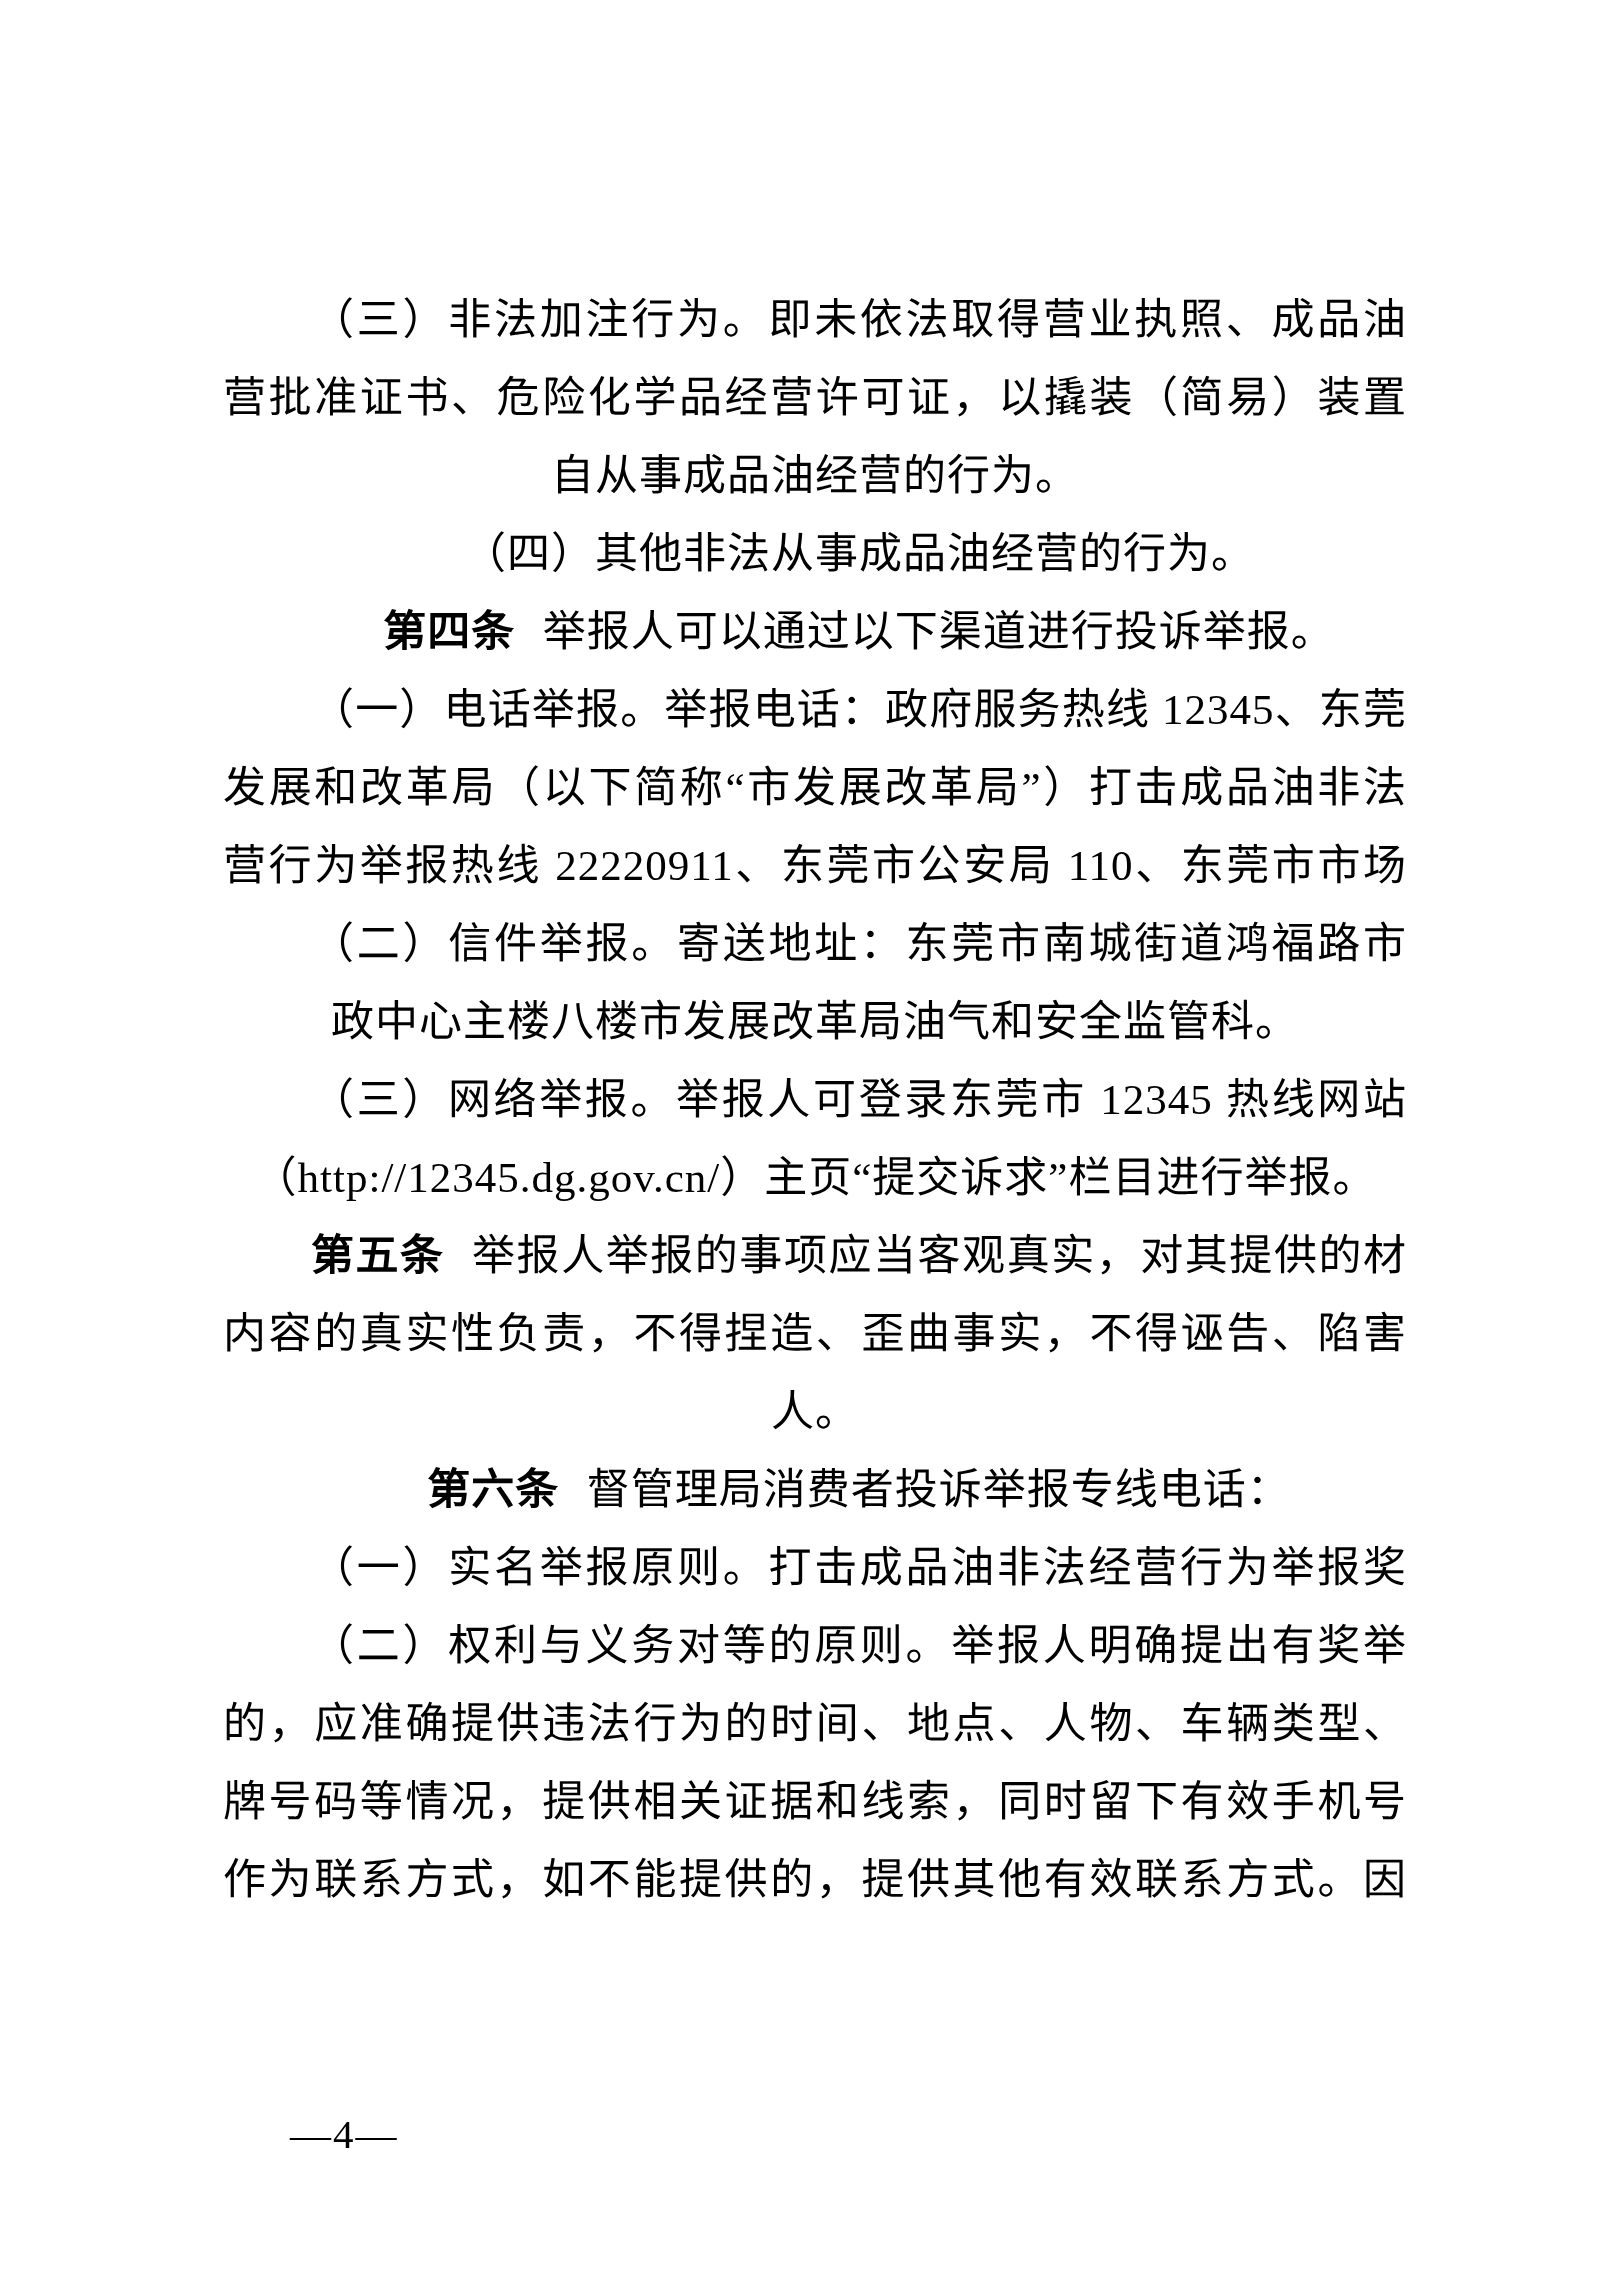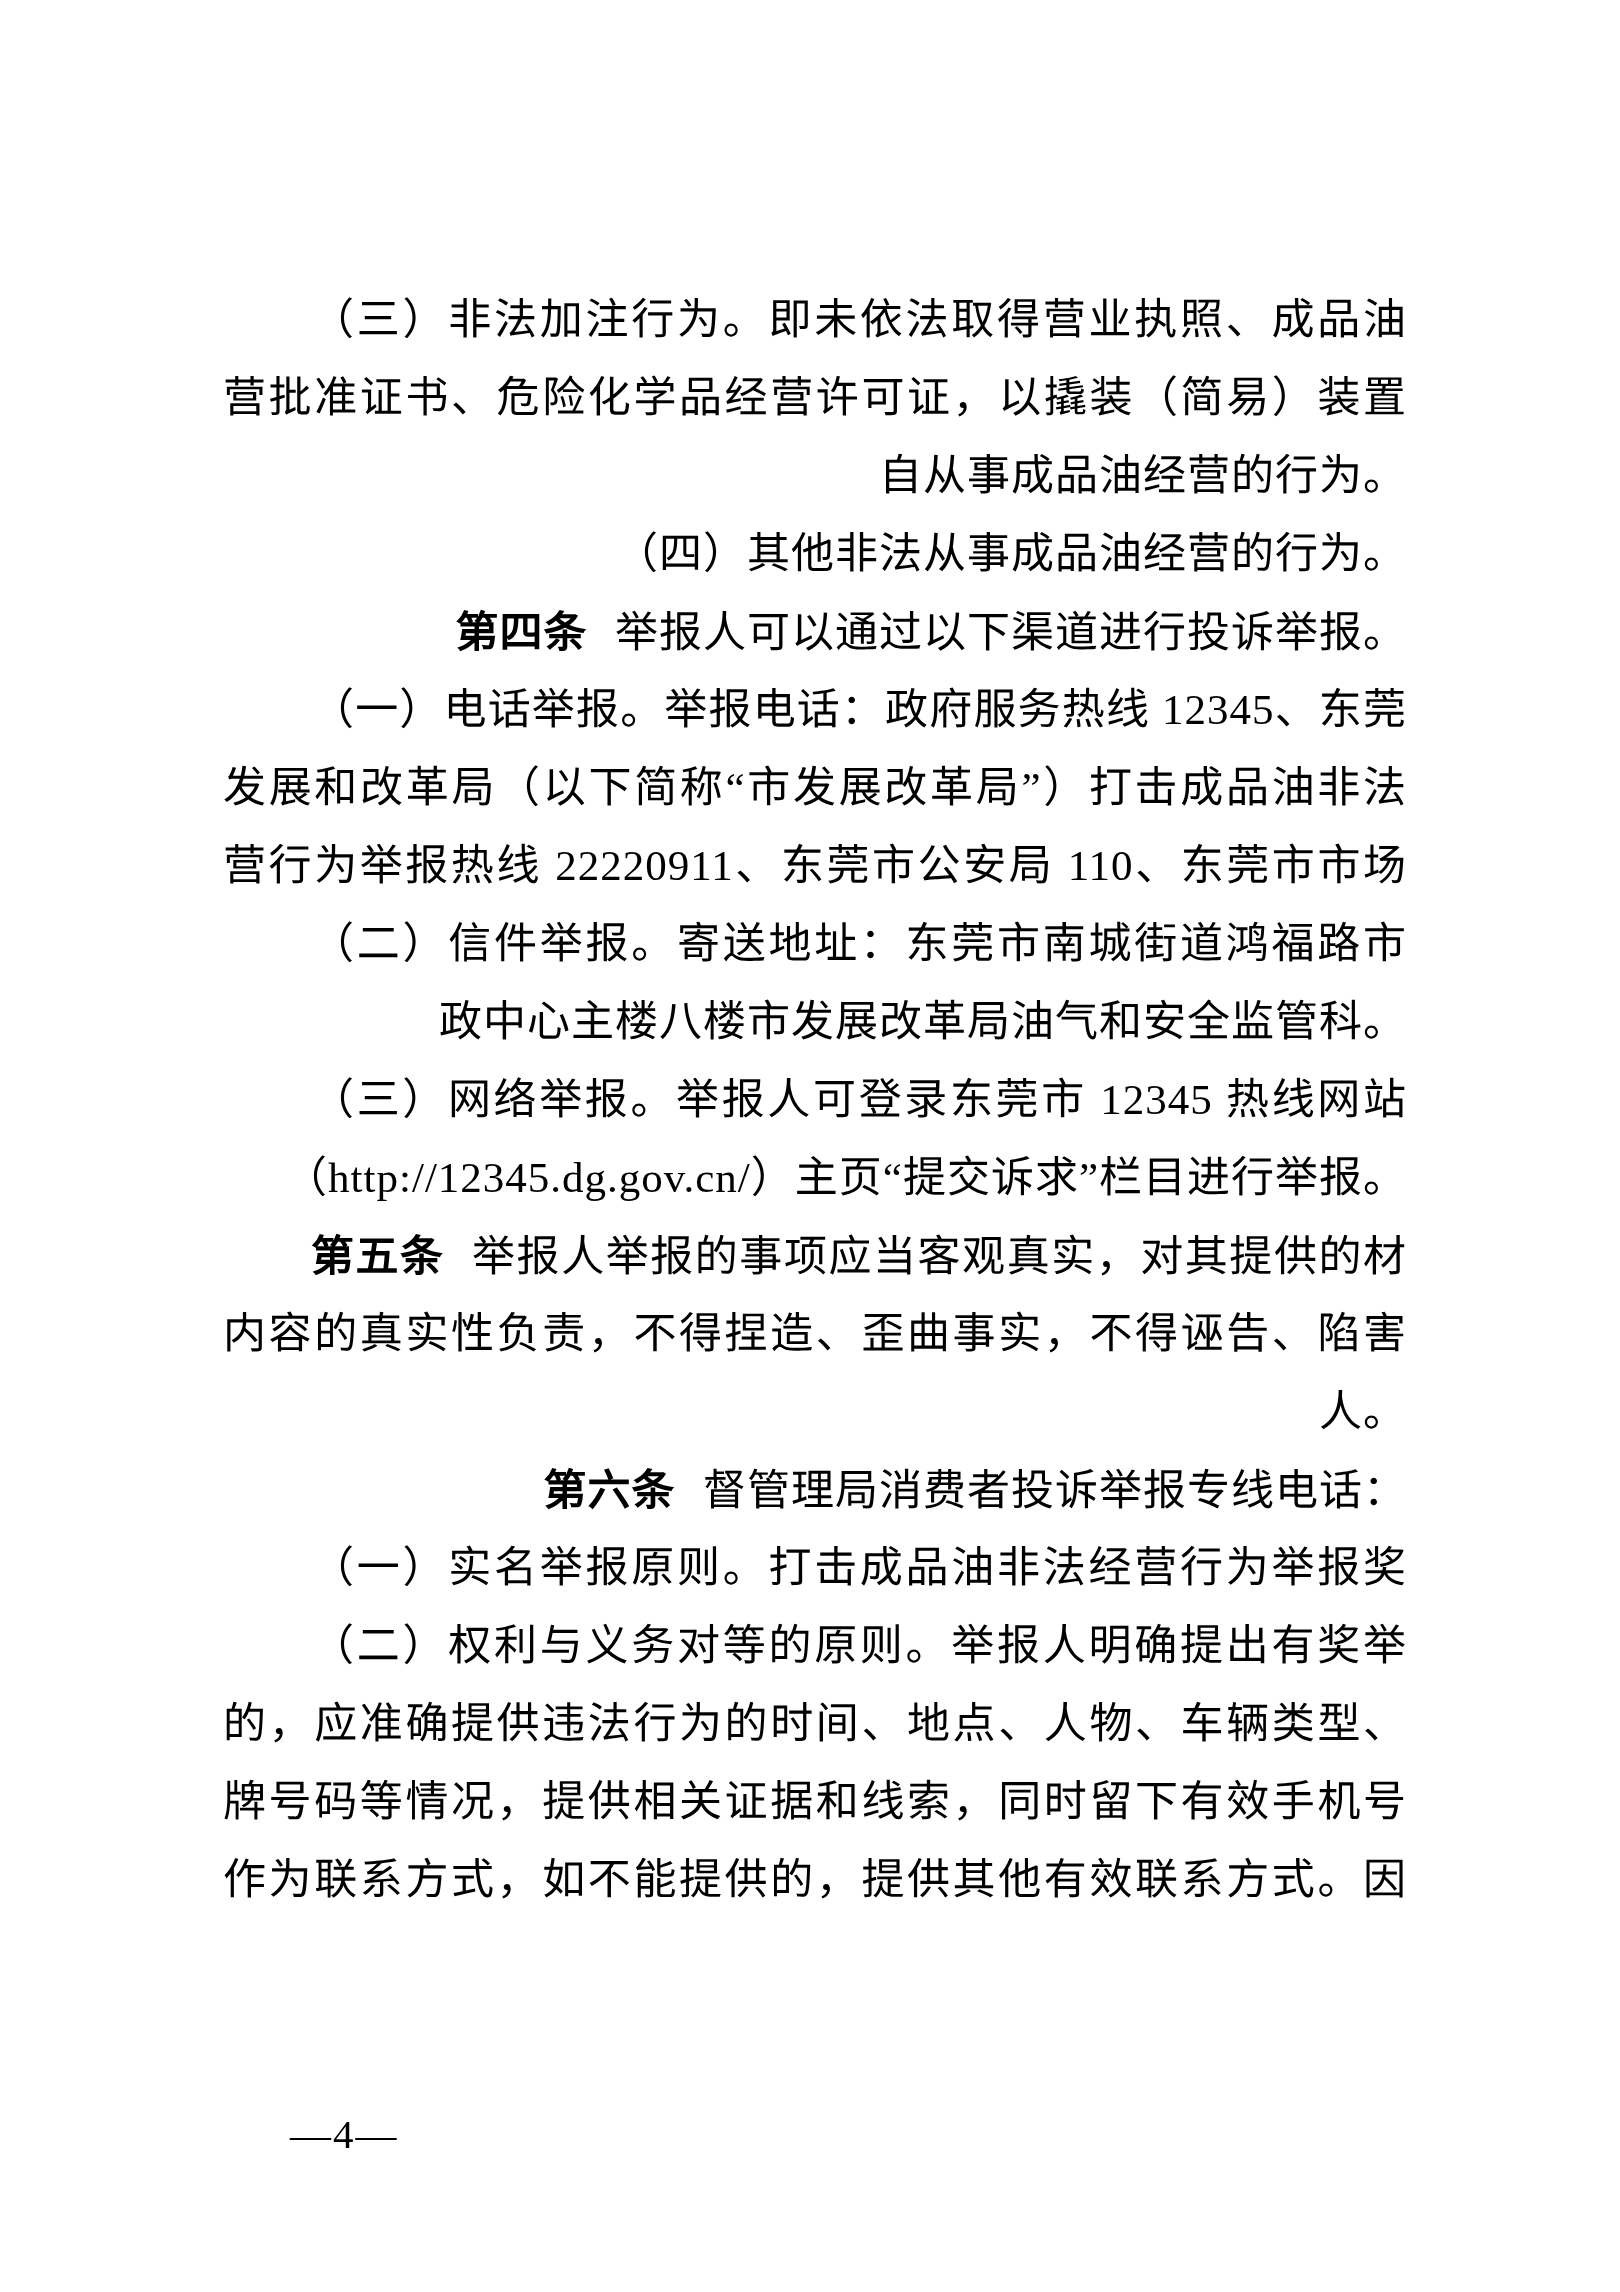--- a/index.html
+++ b/index.html
@@ -21,34 +21,34 @@
     left: 223px;
     top: 281px;
     width: 1184px;
   }
   .line {
     height: 78px;
     line-height: 78px;
     font-size: 43px;
     letter-spacing: 1px;
     white-space: nowrap;
-    text-align: right;
+    text-align: center;
   }
   .line.full {
     white-space: normal;
     text-align: justify;
     text-align-last: justify;
     text-justify: inter-character;
     overflow: hidden;
   }
   .line.indent {
     text-indent: 88px;
   }
   .article-no {
-    font-family: Liberation Sans, sans-serif;
+    font-family: Liberation Serif, serif;
     font-weight: 700;
     margin-right: 27.4px;
   }
   .footer {
     position: absolute;
     left: 290px;
     top: 2107px;
     height: 55px;
     line-height: 55px;
     font-size: 41px;

